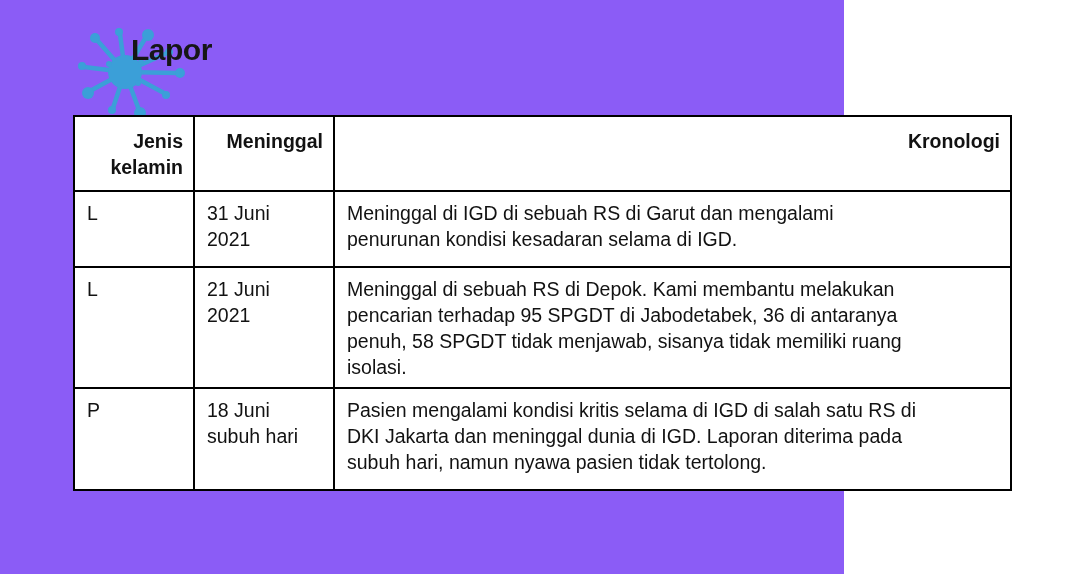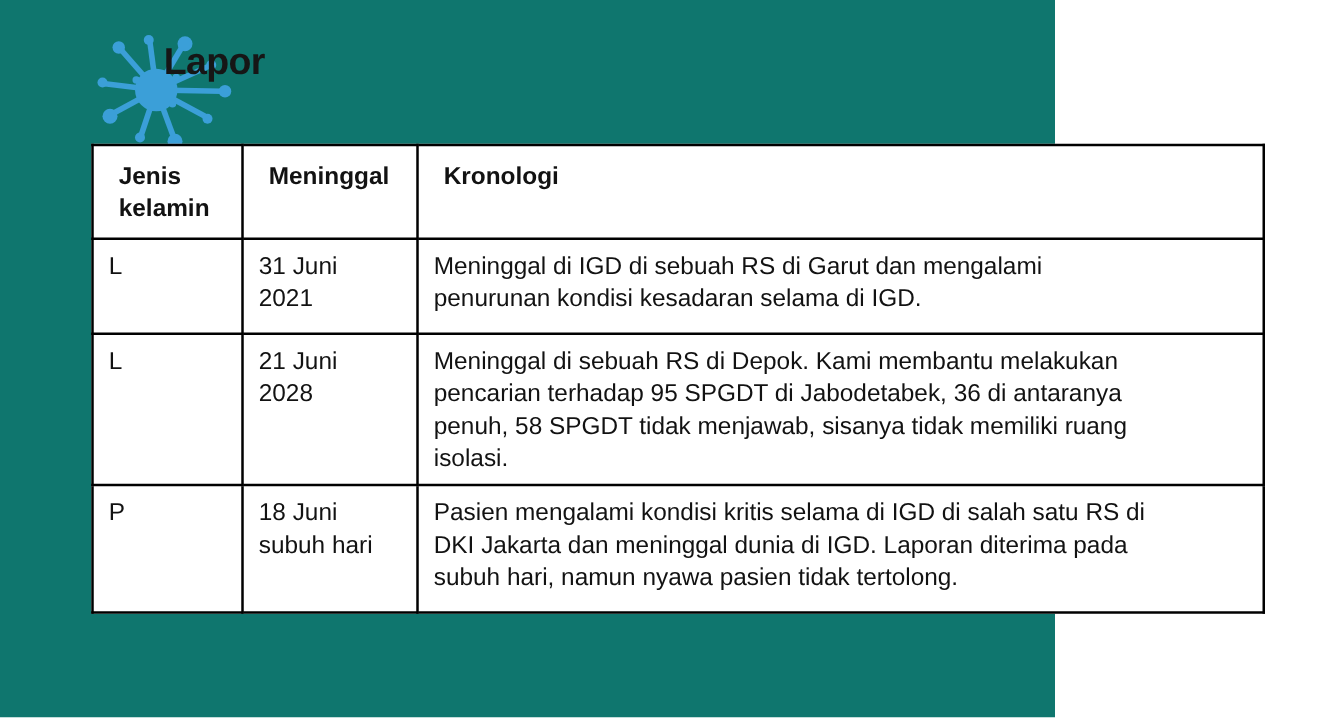--- a/index.html
+++ b/index.html
@@ -3,21 +3,21 @@
 <meta charset="utf-8">
 <style>
   :root { --border-color: #000000; }
   * { margin: 0; padding: 0; box-sizing: border-box; }
   html, body {
     width: 1066px; height: 574px;
     background: #ffffff;
     font-family: "Liberation Sans", "DejaVu Sans", sans-serif;
     overflow: hidden;
   }
-  .page { position: relative; width: 844px; height: 574px; background: #0f766e; }
+  .page { position: relative; width: 844px; height: 574px; background: #8b5cf6; }
 
   
   .logo {
     position: absolute;
     left: 75px; top: 24px;
     width: 290px; height: 94px;
   }
   .logo-icon {
     position: absolute;
     left: 0; top: 2px;
@@ -49,22 +49,22 @@
     border: 2px solid var(--border-color);
     font-size: 19.5px;
     line-height: 26px;
     color: #121212;
     vertical-align: top;
     white-space: pre-line;
     overflow: hidden;
   }
   table.report th {
     font-weight: 700;
-    text-align: left;
-    padding: 11px 10px 6px 20px;
+    text-align: right;
+    padding: 11px 10px 6px 4px;
   }
   table.report td {
     font-weight: 400;
     text-align: left;
     padding: 8px 12px 6px 12px;
   }
   thead tr            { height: 75px; }
   tbody tr:nth-child(1){ height: 76px; }
   tbody tr:nth-child(2){ height: 121px; }
   tbody tr:nth-child(3){ height: 102px; }
@@ -128,21 +128,21 @@
       <tr>
         <td>L</td>
         <td>31 Juni
 2021</td>
         <td>Meninggal di IGD di sebuah RS di Garut dan mengalami
 penurunan kondisi kesadaran selama di IGD.</td>
       </tr>
       <tr>
         <td>L</td>
         <td>21 Juni
-2028</td>
+2021</td>
         <td>Meninggal di sebuah RS di Depok. Kami membantu melakukan
 pencarian terhadap 95 SPGDT di Jabodetabek, 36 di antaranya
 penuh, 58 SPGDT tidak menjawab, sisanya tidak memiliki ruang
 isolasi.</td>
       </tr>
       <tr>
         <td>P</td>
         <td>18 Juni
 subuh hari</td>
         <td>Pasien mengalami kondisi kritis selama di IGD di salah satu RS di

